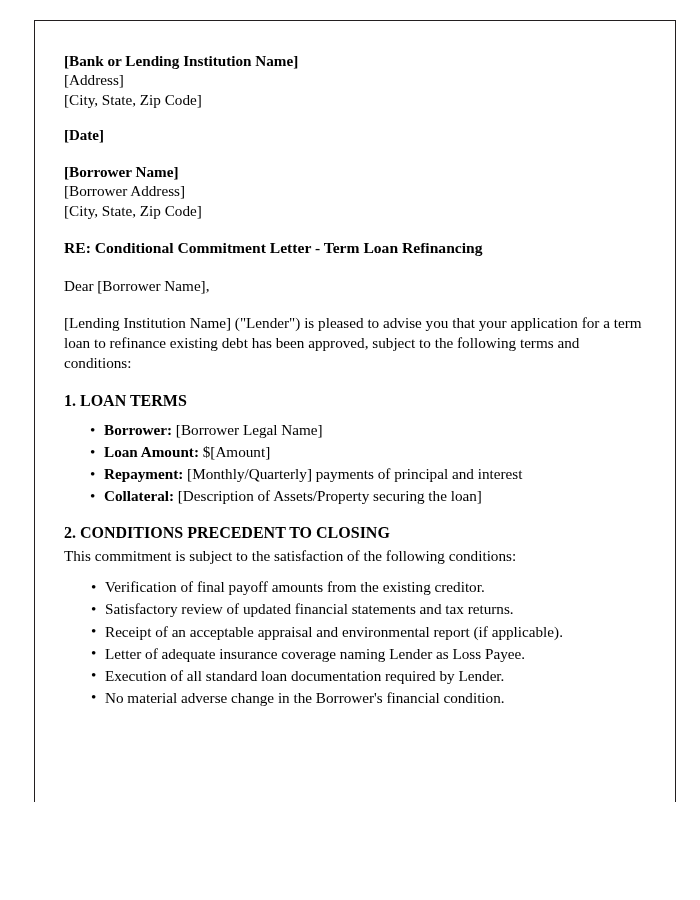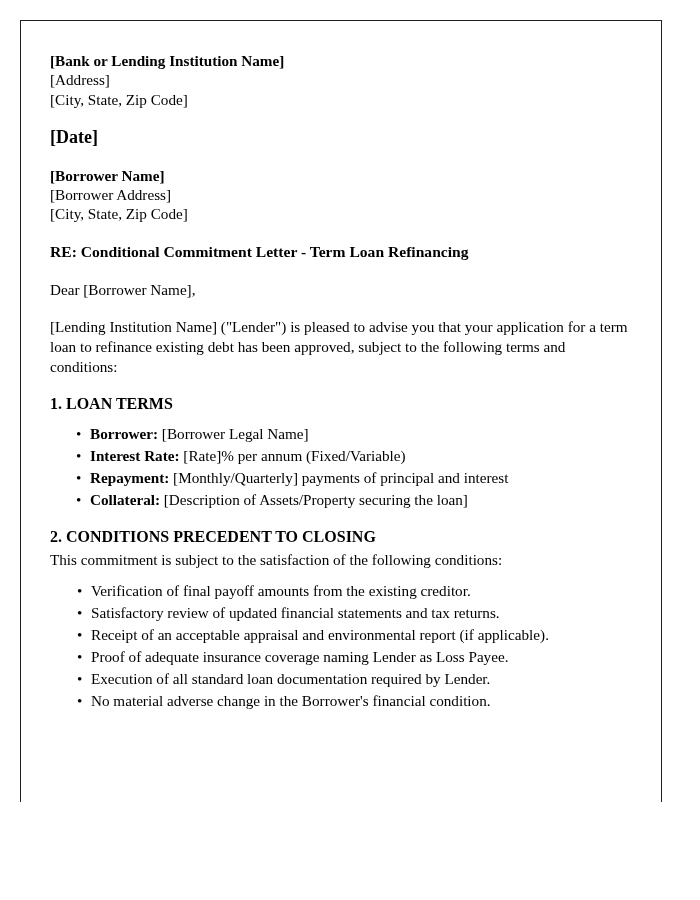--- a/index.html
+++ b/index.html
@@ -12,21 +12,21 @@
     width: 700px;
     height: 900px;
     font-family: "Liberation Serif", "DejaVu Serif", serif;
     color: #000000;
     overflow: hidden;
   }
 
   
   .page-sheet {
     position: absolute;
-    left: 20px;
+    left: 34px;
     top: 20px;
     width: 642px;
     height: 782px;
     box-sizing: border-box;
     border-left: 1.6px solid #231f20;
     border-right: 1.6px solid #231f20;
     border-top: 1.6px solid #231f20;
     border-bottom: none;
     background: #ffffff;
     overflow: hidden;
@@ -39,21 +39,21 @@
   
   .addr-block {
     font-size: 15.2px;
     line-height: 1.27;
     margin: 0 0 17px 0;
   }
   .addr-block .line { white-space: pre; }
   .bold { font-weight: bold; }
 
   .date-block {
-    font-size: 18px;
+    font-size: 15px;
     line-height: 1.27;
     font-weight: bold;
     margin: 0 0 17px 0;
   }
 
   .re-line {
     font-size: 15.6px;
     font-weight: bold;
     line-height: 1.3;
     margin: 18px 0 18px 0;
@@ -131,31 +131,31 @@
 
     <div class="re-line">RE: Conditional Commitment Letter - Term Loan Refinancing</div>
 
     <div class="salutation">Dear [Borrower Name],</div>
 
     <div class="para">[Lending Institution Name] ("Lender") is pleased to advise you that your application for a term loan to refinance existing debt has been approved, subject to the following terms and conditions:</div>
 
     <div class="section-heading">1. LOAN TERMS</div>
     <ul class="doc-list terms">
       <li><span class="term-label">Borrower:</span> <span>[Borrower Legal Name]</span></li>
-      <li><span class="term-label">Interest Rate:</span> <span>[Rate]% per annum (Fixed/Variable)</span></li>
+      <li><span class="term-label">Loan Amount:</span> <span>$[Amount]</span></li>
       <li><span class="term-label">Repayment:</span> <span>[Monthly/Quarterly] payments of principal and interest</span></li>
       <li><span class="term-label">Collateral:</span> <span>[Description of Assets/Property securing the loan]</span></li>
     </ul>
 
     <div class="section-heading">2. CONDITIONS PRECEDENT TO CLOSING</div>
     <div class="section-intro">This commitment is subject to the satisfaction of the following conditions:</div>
     <ul class="doc-list conditions">
       <li>Verification of final payoff amounts from the existing creditor.</li>
       <li>Satisfactory review of updated financial statements and tax returns.</li>
       <li>Receipt of an acceptable appraisal and environmental report (if applicable).</li>
-      <li>Proof of adequate insurance coverage naming Lender as Loss Payee.</li>
+      <li>Letter of adequate insurance coverage naming Lender as Loss Payee.</li>
       <li>Execution of all standard loan documentation required by Lender.</li>
       <li>No material adverse change in the Borrower's financial condition.</li>
     </ul>
 
 
   </div>
 </div>
 
 </body></html>

